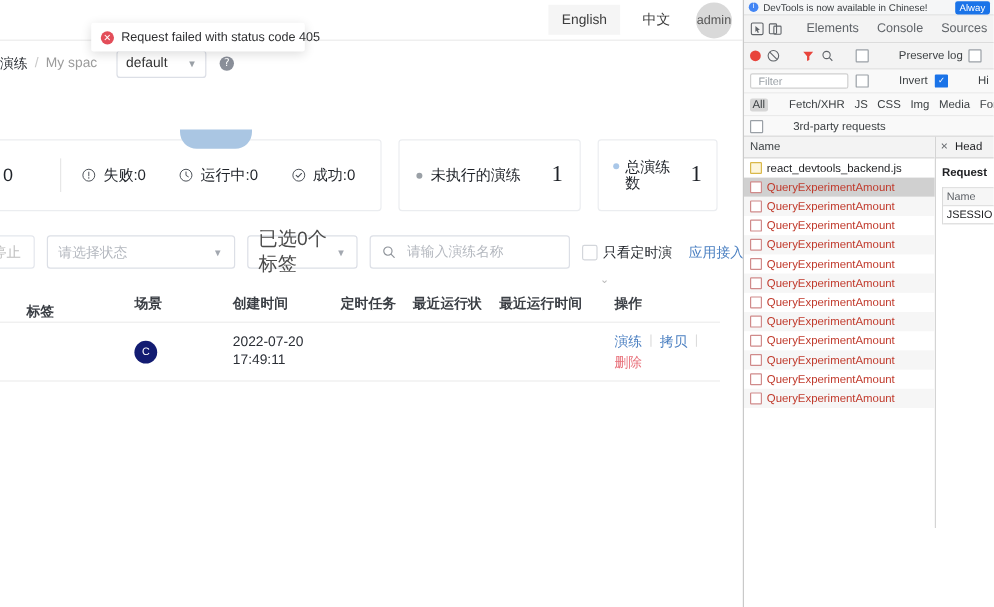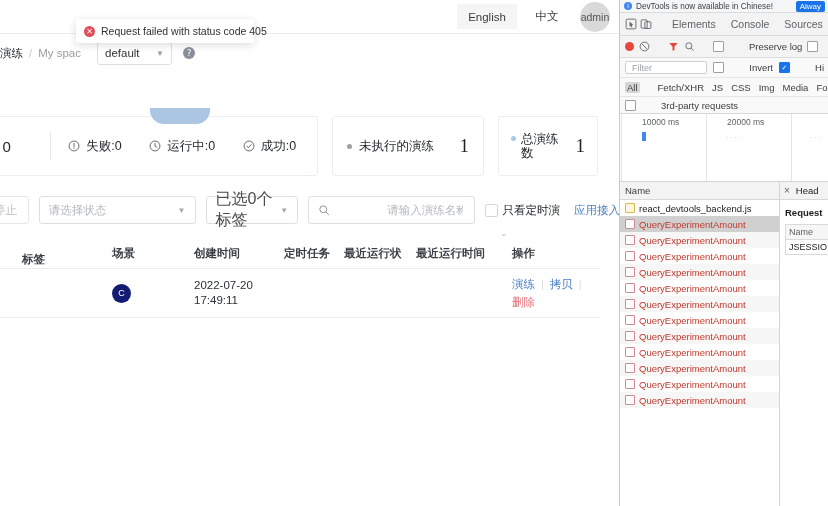--- a/index.html
+++ b/index.html
@@ -70,21 +70,21 @@
     color:#bfbfbf;font-size:12px;display:flex;align-items:center;justify-content:center;cursor:not-allowed;
     box-sizing:border-box;}
   .select{height:28px;border:1px solid #dcdfe6;border-radius:3px;background:#fff;display:flex;align-items:center;
     padding:0 9px;box-sizing:border-box;cursor:pointer;}
   .select .ph{font-size:11.5px;color:#b4b8bf;}
   .select .vl{font-size:16px;color:#4b4b4b;}
   .select .chev{margin-left:auto;font-size:8px;color:#a3a8b0;}
   .sel-status{width:165px;}
   .sel-tags{width:97px;}
   .searchbox{width:175px;height:28px;border:1px solid #dcdfe6;border-radius:3px;background:#fff;
-    display:flex;align-items:center;padding:0 9px;box-sizing:border-box;gap:48px;}
+    display:flex;align-items:center;padding:0 9px;box-sizing:border-box;}
   .searchbox .mag{width:12px;height:12px;margin-right:7px;flex:none;}
   .searchbox input{border:none;outline:none;font-size:11.5px;color:#333;width:100%;
     font-family:"Liberation Sans",sans-serif;background:transparent;}
   .searchbox input::placeholder{color:#b4b8bf;}
   .cbwrap{display:flex;align-items:center;gap:5px;cursor:pointer;}
   .cbox{width:11px;height:11px;border:1px solid #d3d6db;border-radius:2px;background:#fff;flex:none;}
   .cbwrap span{font-size:11.5px;color:#1f2329;white-space:nowrap;}
   .applink{font-size:11.5px;color:#4a7fc1;cursor:pointer;white-space:nowrap;margin-left:4px;}
 
   
@@ -410,30 +410,20 @@
       <div class="dt-type">Font</div>
     </div>
 
     <div class="dt-3prow">
       <div class="dt-cb">
         <div class="box"></div>
         <span>3rd-party requests</span>
       </div>
     </div>
 
-    <div class="dt-timeline">
-      <div class="tl-seg" style="left:0;width:1px"></div>
-      <div class="tl-seg" style="left:85px;width:1px"></div>
-      <div class="tl-seg" style="left:170px;width:1px"></div>
-      <div class="tl-lbl" style="left:22px">10000 ms</div>
-      <div class="tl-lbl" style="left:107px">20000 ms</div>
-      <div class="tl-bar"></div>
-      <div class="tl-dots" style="left:106px">····</div>
-      <div class="tl-dots" style="left:190px">···</div>
-    </div>
 
     <div class="dt-split">
       <div class="dt-list">
         <div class="dt-list-head">Name</div>
 
         <div class="dt-row">
           <div class="rico js"></div>
           <div class="rname js">react_devtools_backend.js</div>
         </div>
         <div class="dt-row sel">

